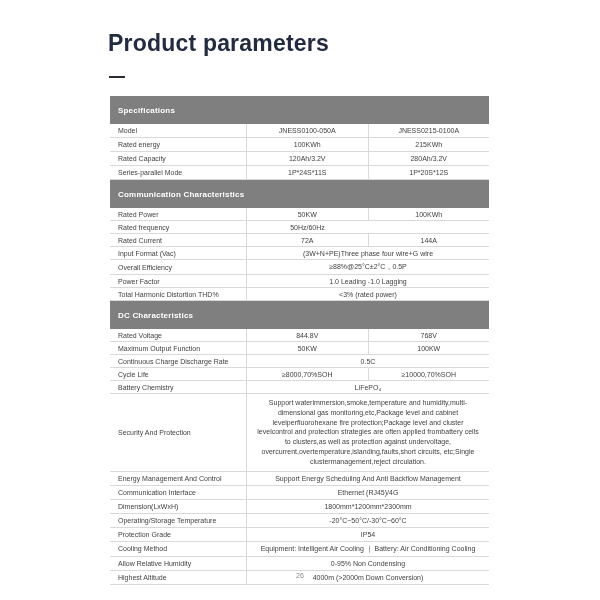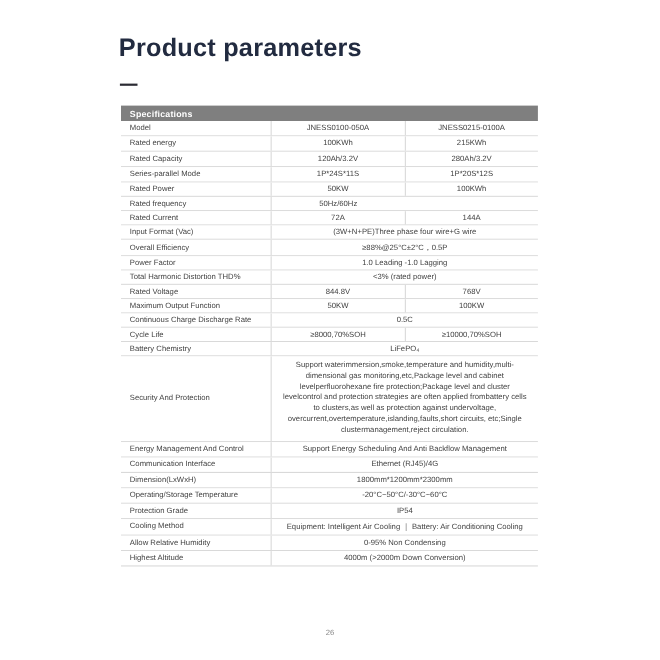--- a/index.html
+++ b/index.html
@@ -17,21 +17,21 @@
     letter-spacing:0.2px;
   }
   .title-dash{
     position:absolute;left:109px;top:76px;
     width:16px;height:2px;background:#2b2b33;
   }
   .spec-table{
     position:absolute;left:110px;top:96px;width:379px;
   }
   .section-header{
-    height:14px;background:#7f7f7f;color:#ffffff;
+    height:28px;background:#7f7f7f;color:#ffffff;
     font-size:8px;font-weight:bold;
     display:flex;align-items:center;
     padding-left:8px;
     letter-spacing:0.2px;
     text-align:right;
   }
   .t-row{
     display:flex;align-items:stretch;
     border-bottom:1px solid #d9d9d9;
     background:#ffffff;
@@ -90,20 +90,21 @@
           <div class="cell-value">280Ah/3.2V</div>
         </div>
       </div>
       <div class="t-row" style="min-height: 13px;">
         <div class="cell-label">Series-parallel Mode</div>
         <div class="cell-vals">
           <div class="cell-value divided">1P*24S*11S</div>
           <div class="cell-value">1P*20S*12S</div>
         </div>
       </div>
+      <div class="section-header">Communication Characteristics</div>
       <div class="t-row" style="min-height: 12px;">
         <div class="cell-label">Rated Power</div>
         <div class="cell-vals">
           <div class="cell-value divided">50KW</div>
           <div class="cell-value">100KWh</div>
         </div>
       </div>
       <div class="t-row" style="min-height: 12px;">
         <div class="cell-label">Rated frequency</div>
         <div class="cell-vals">
@@ -135,20 +136,21 @@
         <div class="cell-vals">
           <div class="cell-value">1.0 Leading -1.0 Lagging</div>
         </div>
       </div>
       <div class="t-row" style="min-height: 12px;">
         <div class="cell-label">Total Harmonic Distortion THD%</div>
         <div class="cell-vals">
           <div class="cell-value">&lt;3% (rated power)</div>
         </div>
       </div>
+      <div class="section-header">DC Characteristics</div>
       <div class="t-row" style="min-height: 12px;">
         <div class="cell-label">Rated Voltage</div>
         <div class="cell-vals">
           <div class="cell-value divided">844.8V</div>
           <div class="cell-value">768V</div>
         </div>
       </div>
       <div class="t-row" style="min-height: 12px;">
         <div class="cell-label">Maximum Output Function</div>
         <div class="cell-vals">

